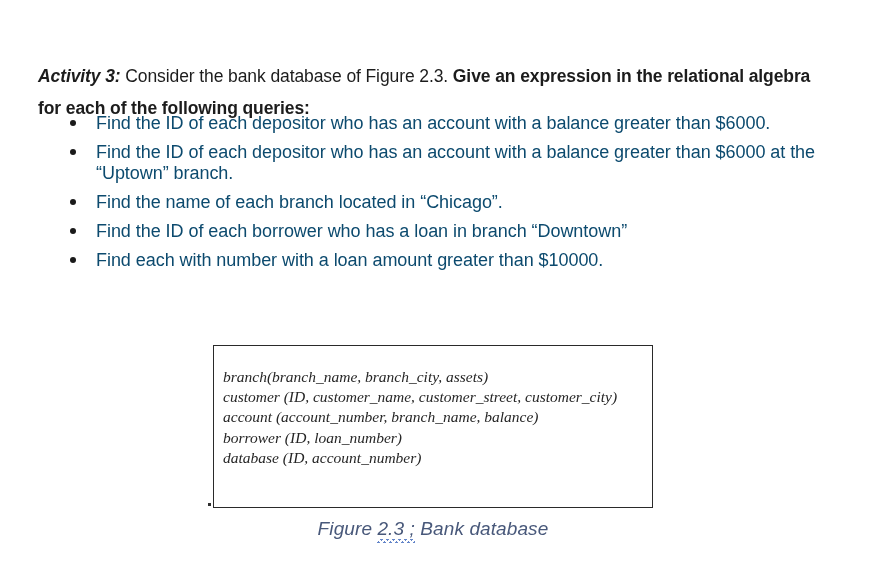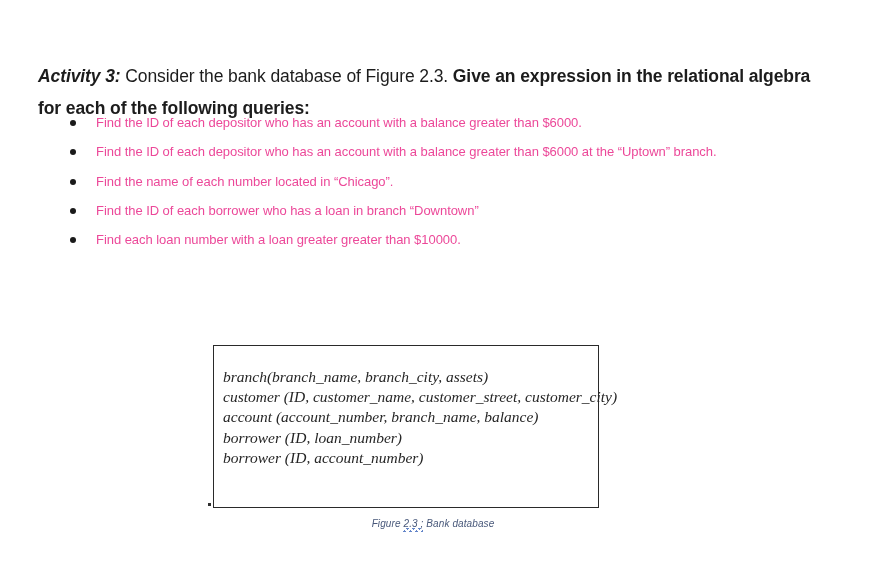--- a/index.html
+++ b/index.html
@@ -54,23 +54,23 @@
     left: 62px;
     top: 113px;
     width: 790px;
     margin: 0;
     padding: 0;
     list-style: none;
   }
   .bullets li {
     position: relative;
     padding-left: 34px;
-    font-size: 13px;
+    font-size: 18px;
     line-height: 20.5px;
-    color: #ec4899;
+    color: #0c4a6e;
     margin-bottom: 8.5px;
     letter-spacing: -0.05px;
   }
   .bullets li .dot {
     position: absolute;
     left: 8px;
     top: 7px;
     width: 6px;
     height: 6px;
     background: #1a1a1a;
@@ -78,21 +78,21 @@
   }
   .bullets li.two-line {
     margin-bottom: 9px;
   }
 
   
   .schema-box {
     position: absolute;
     left: 213px;
     top: 345px;
-    width: 386px;
+    width: 440px;
     height: 163px;
     border: 1.3px solid #2a2a2a;
     background: #ffffff;
     box-sizing: border-box;
   }
   .schema-list {
     position: absolute;
     left: 9px;
     top: 21px;
     margin: 0;
@@ -118,21 +118,21 @@
     background: #2f2f2f;
   }
 
   
   .caption {
     position: absolute;
     left: 213px;
     top: 518px;
     width: 440px;
     text-align: center;
-    font-size: 10px;
+    font-size: 19px;
     font-style: italic;
     color: #48587a;
     letter-spacing: 0.1px;
   }
   .caption .squiggle {
     position: relative;
     display: inline-block;
     padding-bottom: 1px;
   }
   .caption .squiggle::after {
@@ -175,39 +175,39 @@
     <li>
       <span class="dot"></span>
       <span>Find the ID of each depositor who has an account with a balance greater than $6000.</span>
     </li>
     <li class="two-line">
       <span class="dot"></span>
       <span>Find the ID of each depositor who has an account with a balance greater than $6000 at the “Uptown” branch.</span>
     </li>
     <li>
       <span class="dot"></span>
-      <span>Find the name of each number located in “Chicago”.</span>
+      <span>Find the name of each branch located in “Chicago”.</span>
     </li>
     <li>
       <span class="dot"></span>
       <span>Find the ID of each borrower who has a loan in branch “Downtown”</span>
     </li>
     <li>
       <span class="dot"></span>
-      <span>Find each loan number with a loan greater greater than $10000.</span>
+      <span>Find each with number with a loan amount greater than $10000.</span>
     </li>
   </ul>
 
   <div class="schema-box">
     <ul class="schema-list">
       <li>branch(branch_name, branch_city, assets)</li>
       <li>customer (ID, customer_name, customer_street, customer_city)</li>
       <li>account (account_number, branch_name, balance)</li>
       <li>borrower (ID, loan_number)</li>
-      <li>borrower (ID, account_number)</li>
+      <li>database (ID, account_number)</li>
     </ul>
   </div>
 
   <div class="stray-dot"></div>
 
   <div class="caption">
     <span>Figure </span><span class="squiggle">2.3 ;</span><span> Bank database</span>
   </div>
 
 </div>

